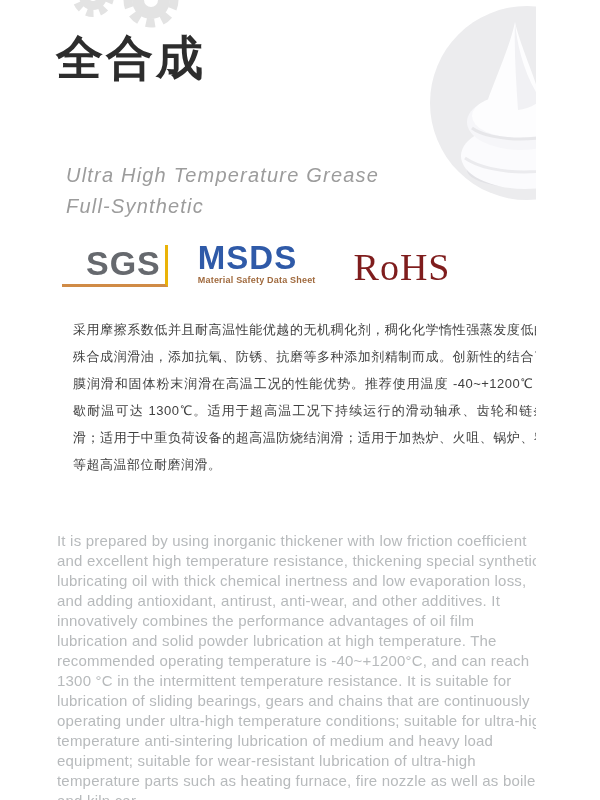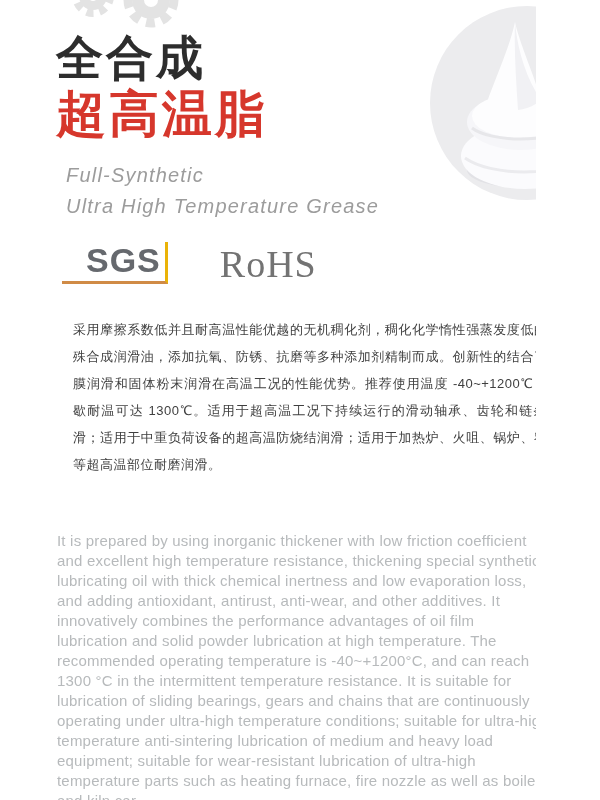--- a/index.html
+++ b/index.html
@@ -29,22 +29,22 @@
   .certs { position:absolute; left:62px; top:242px; display:flex; align-items:flex-end; }
   .sgs {
     font-size:34px; font-weight:bold; color:#66696e; letter-spacing:1px;
     border-bottom:3px solid #d08b46; border-right:3px solid #eab308;
     padding:0 4px 3px 24px; line-height:36px;
   }
   .msds { margin-left:30px; text-align:left; padding-bottom:2px; }
   .msds-main { font-size:33px; font-weight:bold; color:#2f5aa8; letter-spacing:1px; line-height:32px; }
   .msds-tag { font-size:9px; font-weight:bold; color:#a06a3e; letter-spacing:0.2px; margin-top:1px; }
   .rohs {
-    margin-left:52px; font-family:"Liberation Serif", serif;
-    font-size:38px; color:#737373; letter-spacing:1px; line-height:36px; padding-bottom:2px;
+    margin-left:38px; font-family:"Liberation Serif", serif;
+    font-size:38px; color:#7f1d1d; letter-spacing:1px; line-height:36px; padding-bottom:2px;
   }
   
   .desc-zh {
     position:absolute; left:57px; top:300px; width:488px; margin:16px;
     font-size:13px; line-height:27px; color:#3f3f3f; text-align:justify;
     letter-spacing:0.5px;
   }
   .desc-en {
     position:absolute; left:57px; top:531px; width:492px; margin:0;
     font-size:15px; line-height:20px; color:#b7babc; letter-spacing:0.2px;
@@ -77,31 +77,34 @@
       <ellipse cx="98" cy="116" rx="46" ry="22" fill="#fdfdfe"></ellipse>
       <path d="M95,22 C99,42 113,72 121,100 C106,113 79,113 67,102 C78,72 90,46 95,22 Z" fill="#fdfdfe"></path>
       <path d="M95,22 C97,45 104,75 121,100 C114,106 106,109 98,110 C96,80 94,50 95,22 Z" fill="#f1f1f4"></path>
       <path d="M52,128 C70,142 130,144 152,126" stroke="#e7e7ea" stroke-width="3" fill="none"></path>
       <path d="M45,158 C70,176 138,178 163,156" stroke="#ebebee" stroke-width="3" fill="none"></path>
     </svg>
   </div>
 
   <div class="title-block">
     <div class="title-zh-1">全合成</div>
-    <div class="title-zh-2">超高温脂</div>
   </div>
 
   <div class="subtitle">
+    <div>Ultra High Temperature Grease</div>
     <div>Full-Synthetic</div>
-    <div>Ultra High Temperature Grease</div>
   </div>
 
   <div class="certs">
     <div class="sgs">
       <span>SGS</span>
+    </div>
+    <div class="msds">
+      <div class="msds-main">MSDS</div>
+      <div class="msds-tag">Material Safety Data Sheet</div>
     </div>
     <div class="rohs">
       <span>RoHS</span>
     </div>
   </div>
 
   <p class="desc-zh">采用摩擦系数低并且耐高温性能优越的无机稠化剂，稠化化学惰性强蒸发度低的特殊合成润滑油，添加抗氧、防锈、抗磨等多种添加剂精制而成。创新性的结合了油膜润滑和固体粉末润滑在高温工况的性能优势。推荐使用温度 -40~+1200℃，间歇耐温可达 1300℃。适用于超高温工况下持续运行的滑动轴承、齿轮和链条润滑；适用于中重负荷设备的超高温防烧结润滑；适用于加热炉、火咀、锅炉、窑车等超高温部位耐磨润滑。</p>
 
   <p class="desc-en">It is prepared by using inorganic thickener with low friction coefficient and excellent high temperature resistance, thickening special synthetic lubricating oil with thick chemical inertness and low evaporation loss, and adding antioxidant, antirust, anti-wear, and other additives. It innovatively combines the performance advantages of oil film lubrication and solid powder lubrication at high temperature. The recommended operating temperature is -40~+1200°C, and can reach 1300 °C in the intermittent temperature resistance. It is suitable for lubrication of sliding bearings, gears and chains that are continuously operating under ultra-high temperature conditions; suitable for ultra-high temperature anti-sintering lubrication of medium and heavy load equipment; suitable for wear-resistant lubrication of ultra-high temperature parts such as heating furnace, fire nozzle as well as boiler and kiln car.</p>
 

